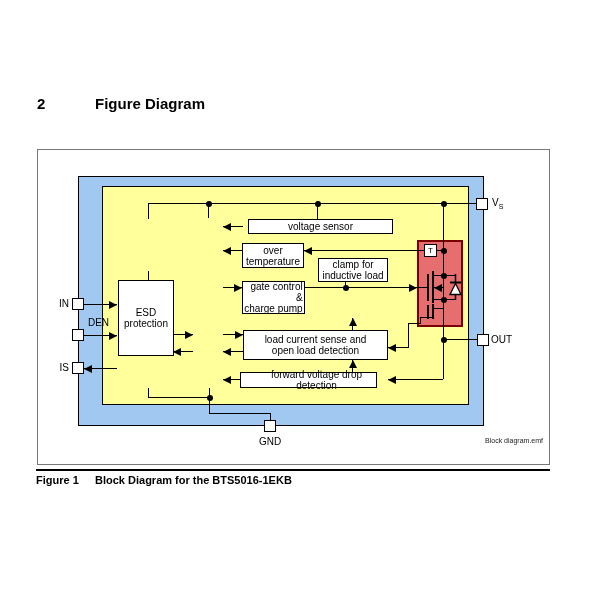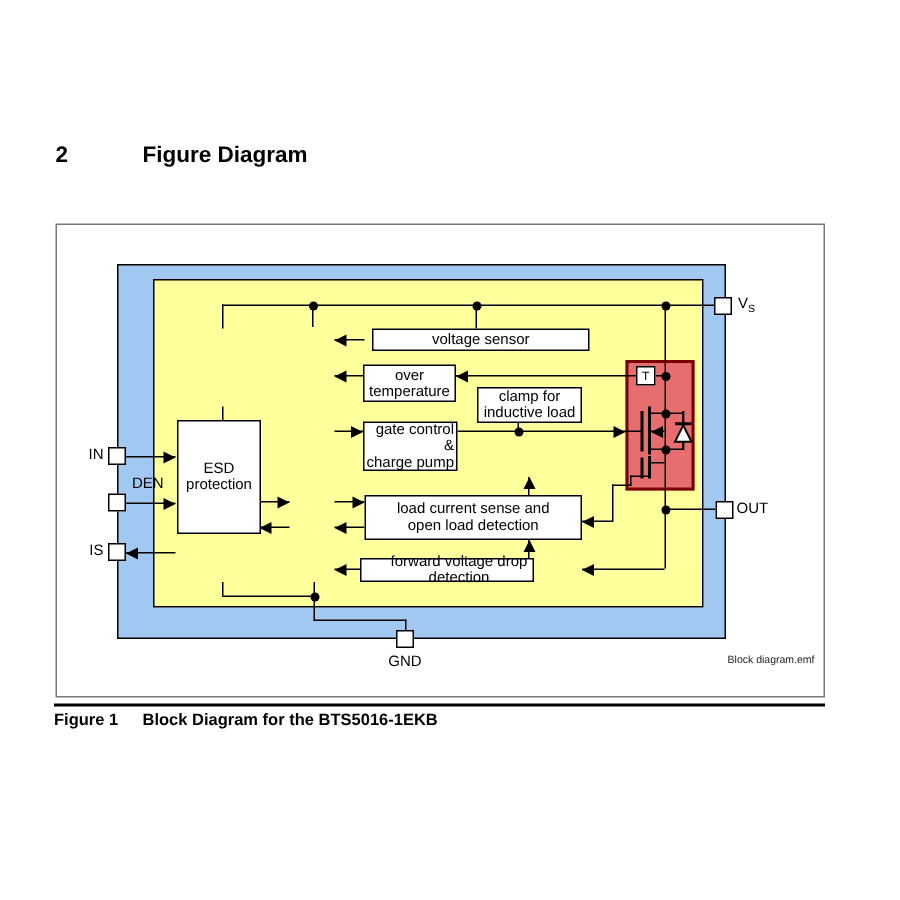--- a/index.html
+++ b/index.html
@@ -19,21 +19,21 @@
        text-align:center;font-size:10px;line-height:11px;white-space:pre-line;}
   .b-ips{left:117px;top:219px;width:56px;height:52px;}
   .b-esd{left:118px;top:280px;width:56px;height:76px;}
   .b-drv{left:193px;top:218px;width:30px;height:170px;}
   .b-vs{left:248px;top:219px;width:145px;height:15px;}
   .b-ot{left:242px;top:243px;width:62px;height:25px;}
   .b-cl{left:318px;top:258px;width:70px;height:24px;}
   .b-gc{left:242px;top:281px;width:63px;height:33px;text-align:right;}
   .b-oc{left:318px;top:293px;width:70px;height:25px;}
   .b-ls{left:243px;top:330px;width:145px;height:30px;}
-  .b-fv{left:240px;top:372px;width:116px;height:16px;padding-left:16px;}
+  .b-fv{left:240px;top:372px;width:137px;height:16px;padding-left:16px;}
   .b-t{left:424px;top:244px;width:13px;height:13px;font-size:8px;line-height:11px;}
   
   .pin{width:12px;height:12px;background:#fff;border:1px solid #000;}
   .p-vs{left:476px;top:198px;}  .p-in{left:72px;top:298px;}
   .p-den{left:72px;top:329px;}  .p-is{left:72px;top:362px;}
   .p-out{left:477px;top:334px;} .p-gnd{left:264px;top:420px;}
   .plabel{font-size:10px;}
   .l-vs{left:492px;top:197px;}
   .l-in{left:40px;top:298px;width:29px;text-align:right;}
   .l-den{left:40px;top:317px;width:29px;text-align:center;margin-left:44px;}

